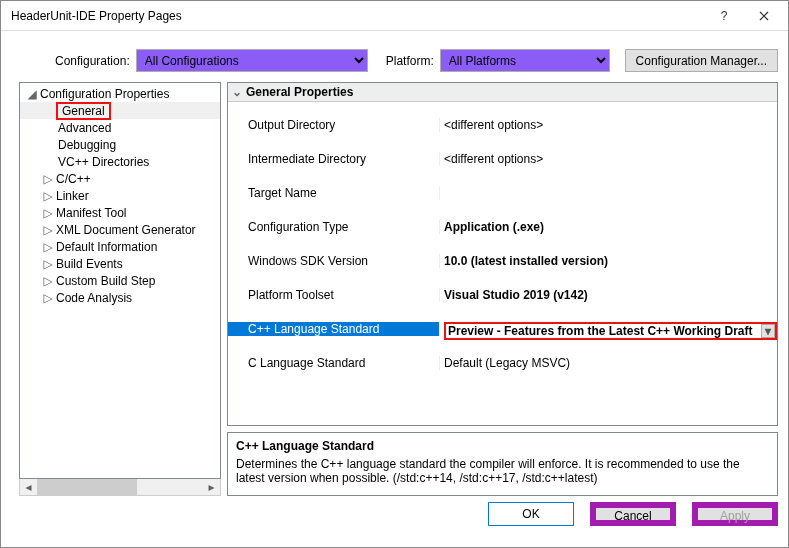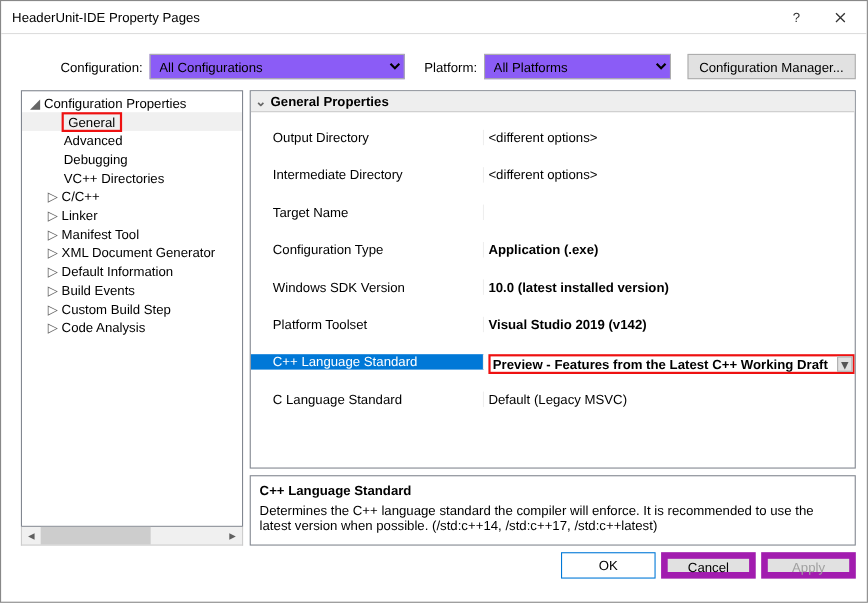--- a/index.html
+++ b/index.html
@@ -152,21 +152,21 @@
   }
   .desc {
     border: 1px solid #828790;
     padding: 6px 8px 10px 8px;
     min-height: 60px;
   }
   .desc .h { font-weight: bold; margin-bottom: 4px; }
   .btnrow {
     display: flex;
     justify-content: flex-end;
-    gap: 5px;
+    gap: 16px;
     padding: 0 10px 10px 10px;
   }
   .btnrow button {
     width: 86px; height: 24px;
     font: inherit;
     border: 6px solid #a21caf;
     background: #e1e1e1;
   }
   .btnrow button.primary { border: 1px solid #0078d7; background:#fff; }
   .btnrow button:disabled { color:#a0a0a0; }

